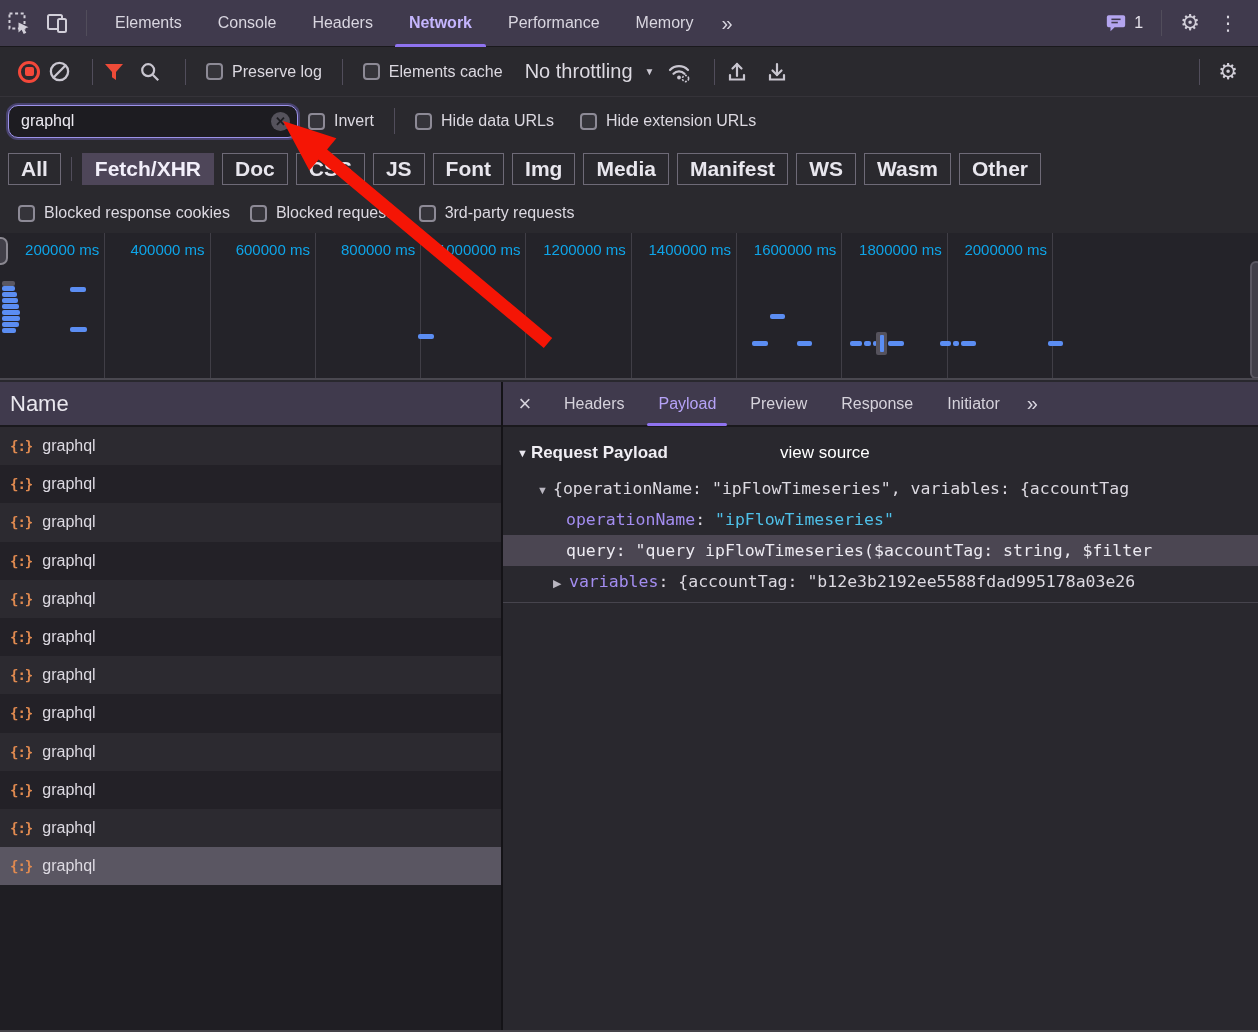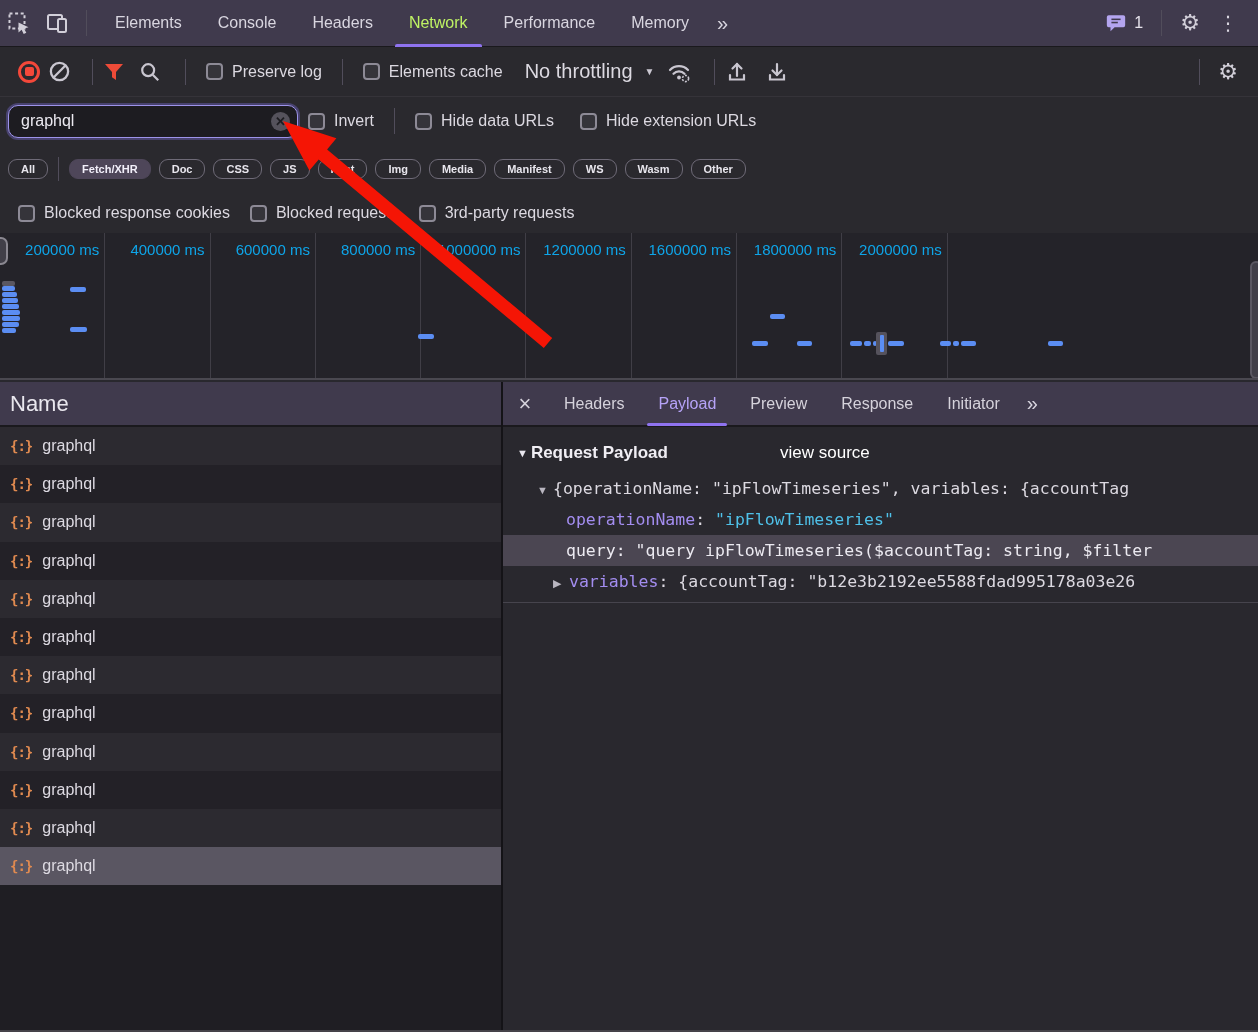--- a/index.html
+++ b/index.html
@@ -9,21 +9,21 @@
 
   .vdiv { width:1px; height:26px; background:#514d5b; margin:0 10px; }
 
   
   .tabbar { position:absolute; left:0; top:0; width:1258px; height:47px;
     background:#403a4d; display:flex; align-items:center; border-bottom:1px solid #1a191d; }
   .tabbar .iconbtn { width:38px; height:36px; display:flex; align-items:center; justify-content:center; cursor:pointer; }
   .tabs { display:flex; height:47px; }
   .tab { position:relative; padding:0 18px; display:flex; align-items:center; font-size:16px;
     color:#d9d6e0; cursor:pointer; }
-  .tab.active { color:#bef264; }
+  .tab.active { color:#c4b5fd;font-weight:bold; }
   .tab.active::after { content:""; position:absolute; left:4px; right:4px; bottom:0; height:3px;
     background:#8f73f0; border-radius:2px 2px 0 0; }
   .chev { color:#d9d6e0; font-size:20px; letter-spacing:-2px; padding:0 10px; cursor:pointer; }
   .tb-right { margin-left:auto; display:flex; align-items:center; padding-right:10px; }
   .issues { display:flex; align-items:center; gap:7px; color:#e6e3ec; font-size:16px; cursor:pointer; padding:0 8px; }
   .kebab { color:#d9d6e0; font-size:20px; padding:0 10px; cursor:pointer; }
   .gearglyph { color:#d2cfd9; font-size:22px; line-height:1; cursor:pointer; padding:0 8px; }
 
   
   .nettoolbar { position:absolute; left:0; top:47px; width:1258px; height:50px;
@@ -47,21 +47,21 @@
   .filterbox input { width:100%; height:100%; background:#1d1c21; border:1px solid #9d93ea;
     box-shadow:0 0 0 2px rgba(130,115,230,.35); border-radius:10px; outline:none;
     color:#eceaf1; font-size:16px; padding:0 34px 0 12px; font-family:"Liberation Sans",sans-serif; }
   .clearbtn { position:absolute; right:8px; top:7px; width:19px; height:19px; border-radius:50%;
     background:#55525c; color:#1d1c21; font-size:13px; font-weight:bold; display:flex;
     align-items:center; justify-content:center; cursor:pointer; }
 
   
   .chiprow { position:absolute; left:0; top:145px; width:1258px; height:48px;
     background:#2a292e; display:flex; align-items:center; padding-left:8px; gap:8px; }
-  .chip { border:1.5px solid #6e6a77; border-radius:9px; padding:3px 12px; font-size:11px;
+  .chip { border:1.5px solid #6e6a77; border-radius:0; padding:3px 12px; font-size:21px;
     color:#e8e6ed; font-weight:bold; cursor:pointer; white-space:nowrap; }
   .chip.active { background:#4e4659; border-color:#4e4659; color:#f2effa; }
   .chipdiv { width:1px; height:24px; background:#514d5b; margin:0 2px; }
 
   
   .checkrow { position:absolute; left:0; top:193px; width:1258px; height:40px;
     background:#2a292e; display:flex; align-items:center; padding-left:8px; }
 
   
   .timeline { position:absolute; left:0; top:233px; width:1258px; height:147px;
@@ -297,20 +297,23 @@
           <span class="tl-label">600000 ms</span>
         </div>
         <div class="tl-col">
           <span class="tl-label">800000 ms</span>
         </div>
         <div class="tl-col">
           <span class="tl-label">1000000 ms</span>
         </div>
         <div class="tl-col">
           <span class="tl-label">1200000 ms</span>
+        </div>
+        <div class="tl-col">
+          <span class="tl-label">1400000 ms</span>
         </div>
         <div class="tl-col">
           <span class="tl-label">1600000 ms</span>
         </div>
         <div class="tl-col">
           <span class="tl-label">1800000 ms</span>
         </div>
         <div class="tl-col">
           <span class="tl-label">2000000 ms</span>
         </div>

